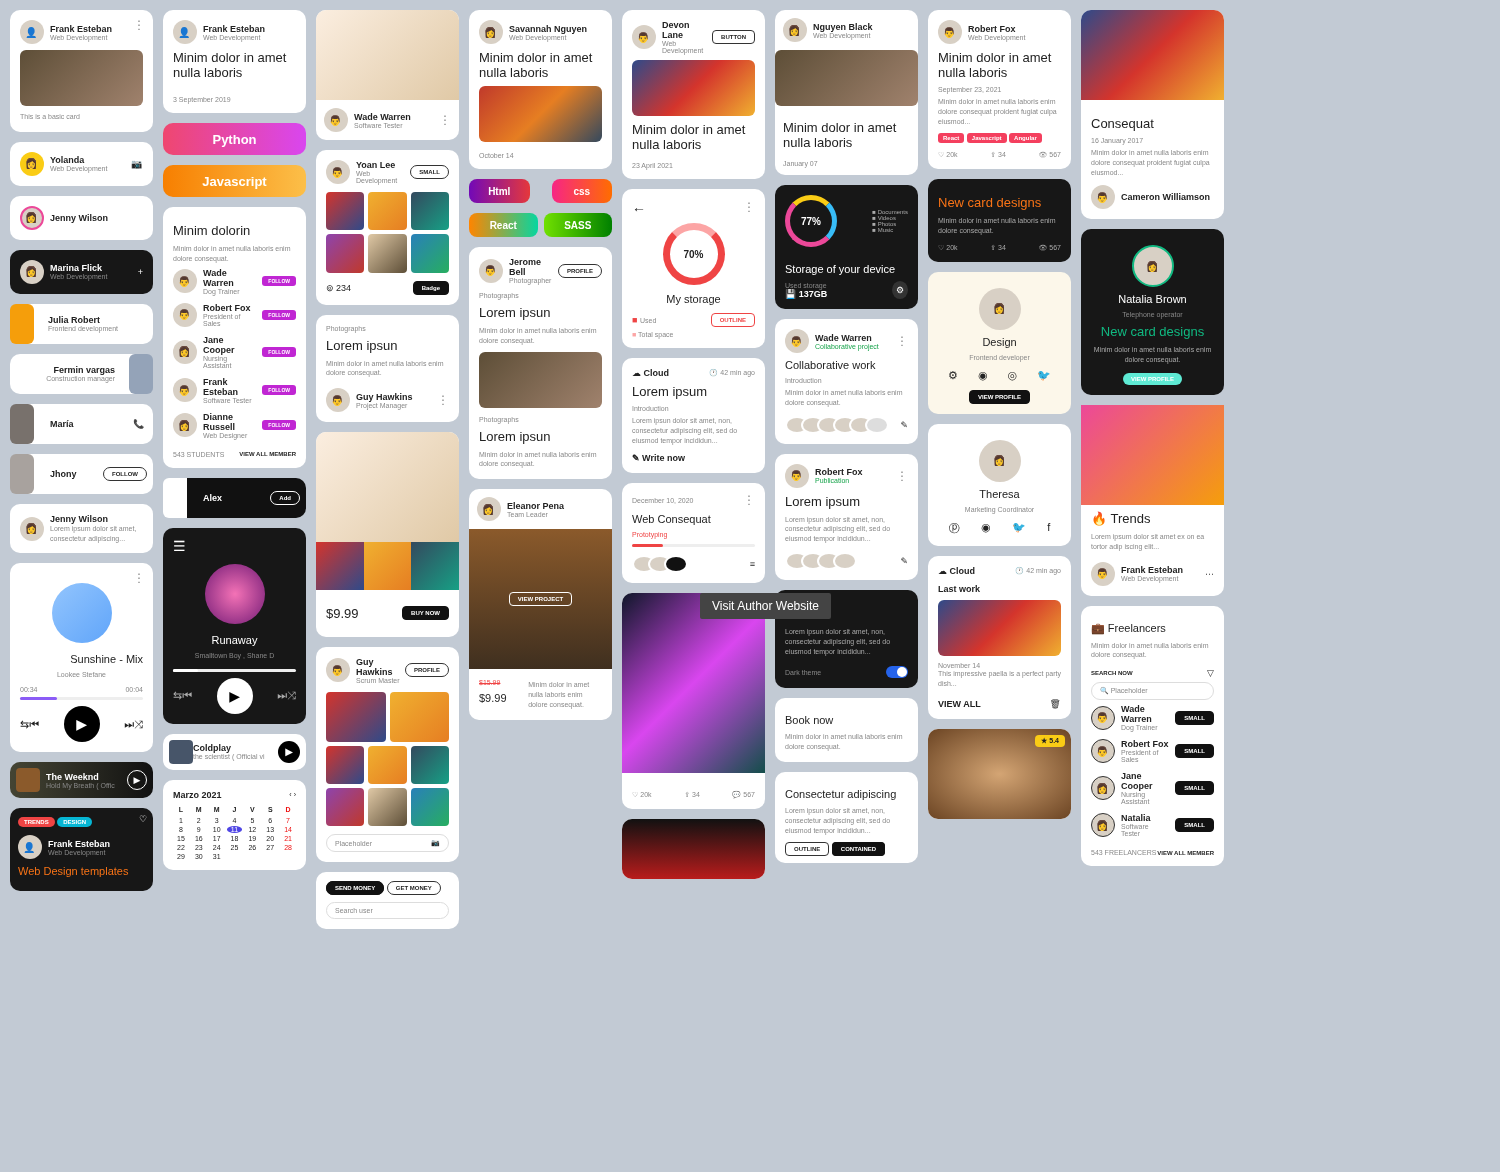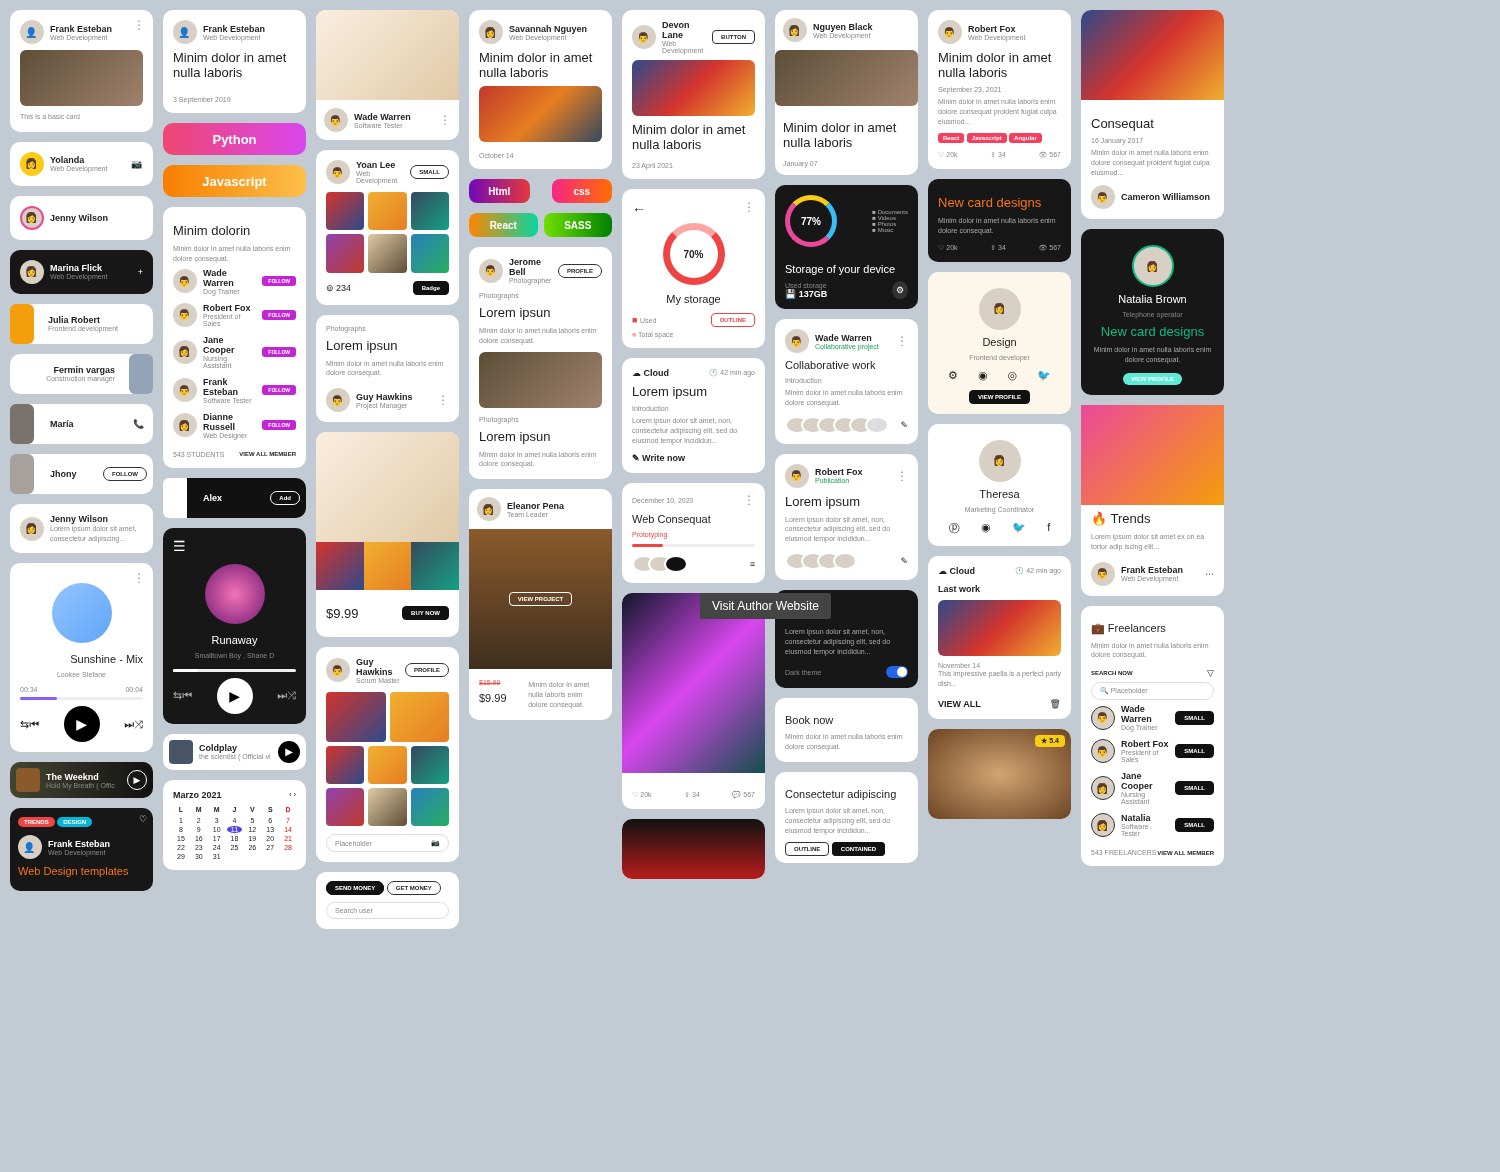--- a/index.html
+++ b/index.html
@@ -265,21 +265,21 @@
  <div class="row" style="margin-top:6px;font-size:11px;color:#aaa">
   <span>⇆</span>
           <span>⏮</span>
   <div class="play">▶</div>
   <span>⏭</span>
           <span>⤨</span>
  </div>
 </div>
 <div class="card row" style="padding:6px">
  <div class="av" style="border-radius:4px;background:#475569"></div>
- <div style="flex:1;margin-left:6px">
+ <div style="flex:1;">
           <div class="nm">Coldplay</div>
           <div class="sub">the scientist ( Official vi</div>
         </div>
  <div class="play playd" style="width:22px;height:22px;font-size:10px">▶</div>
 </div>
 <div class="card cal">
  <div class="row">
           <div class="nm">Marzo 2021</div>
           <div><span>‹</span> <span>›</span></div>
         </div>

